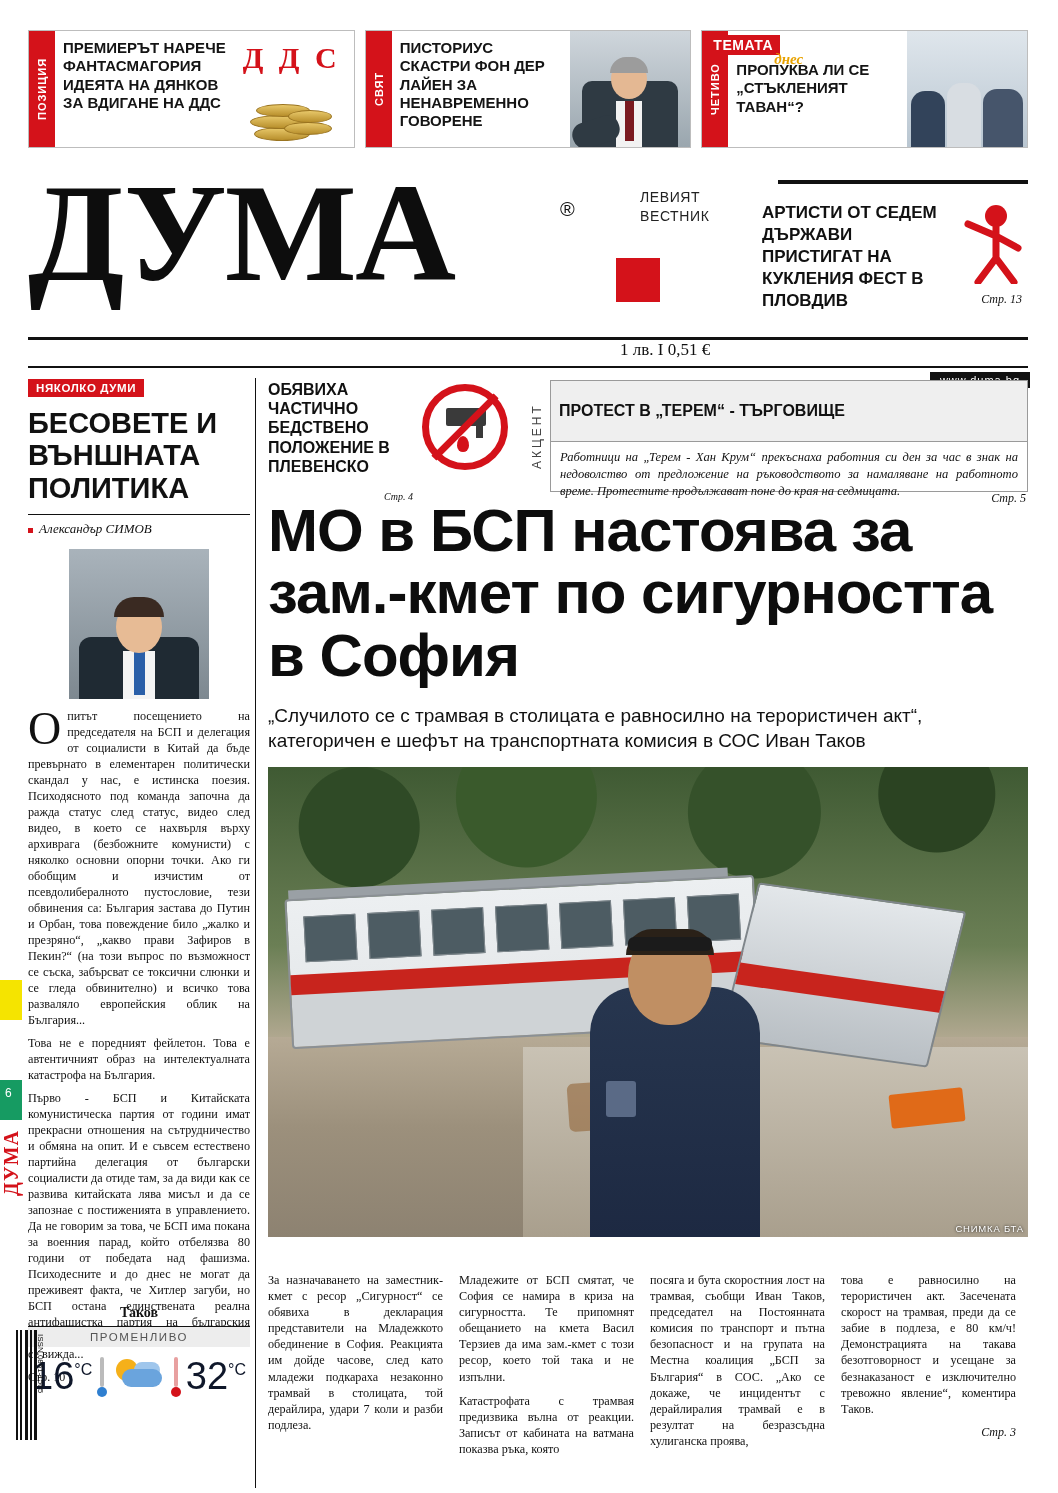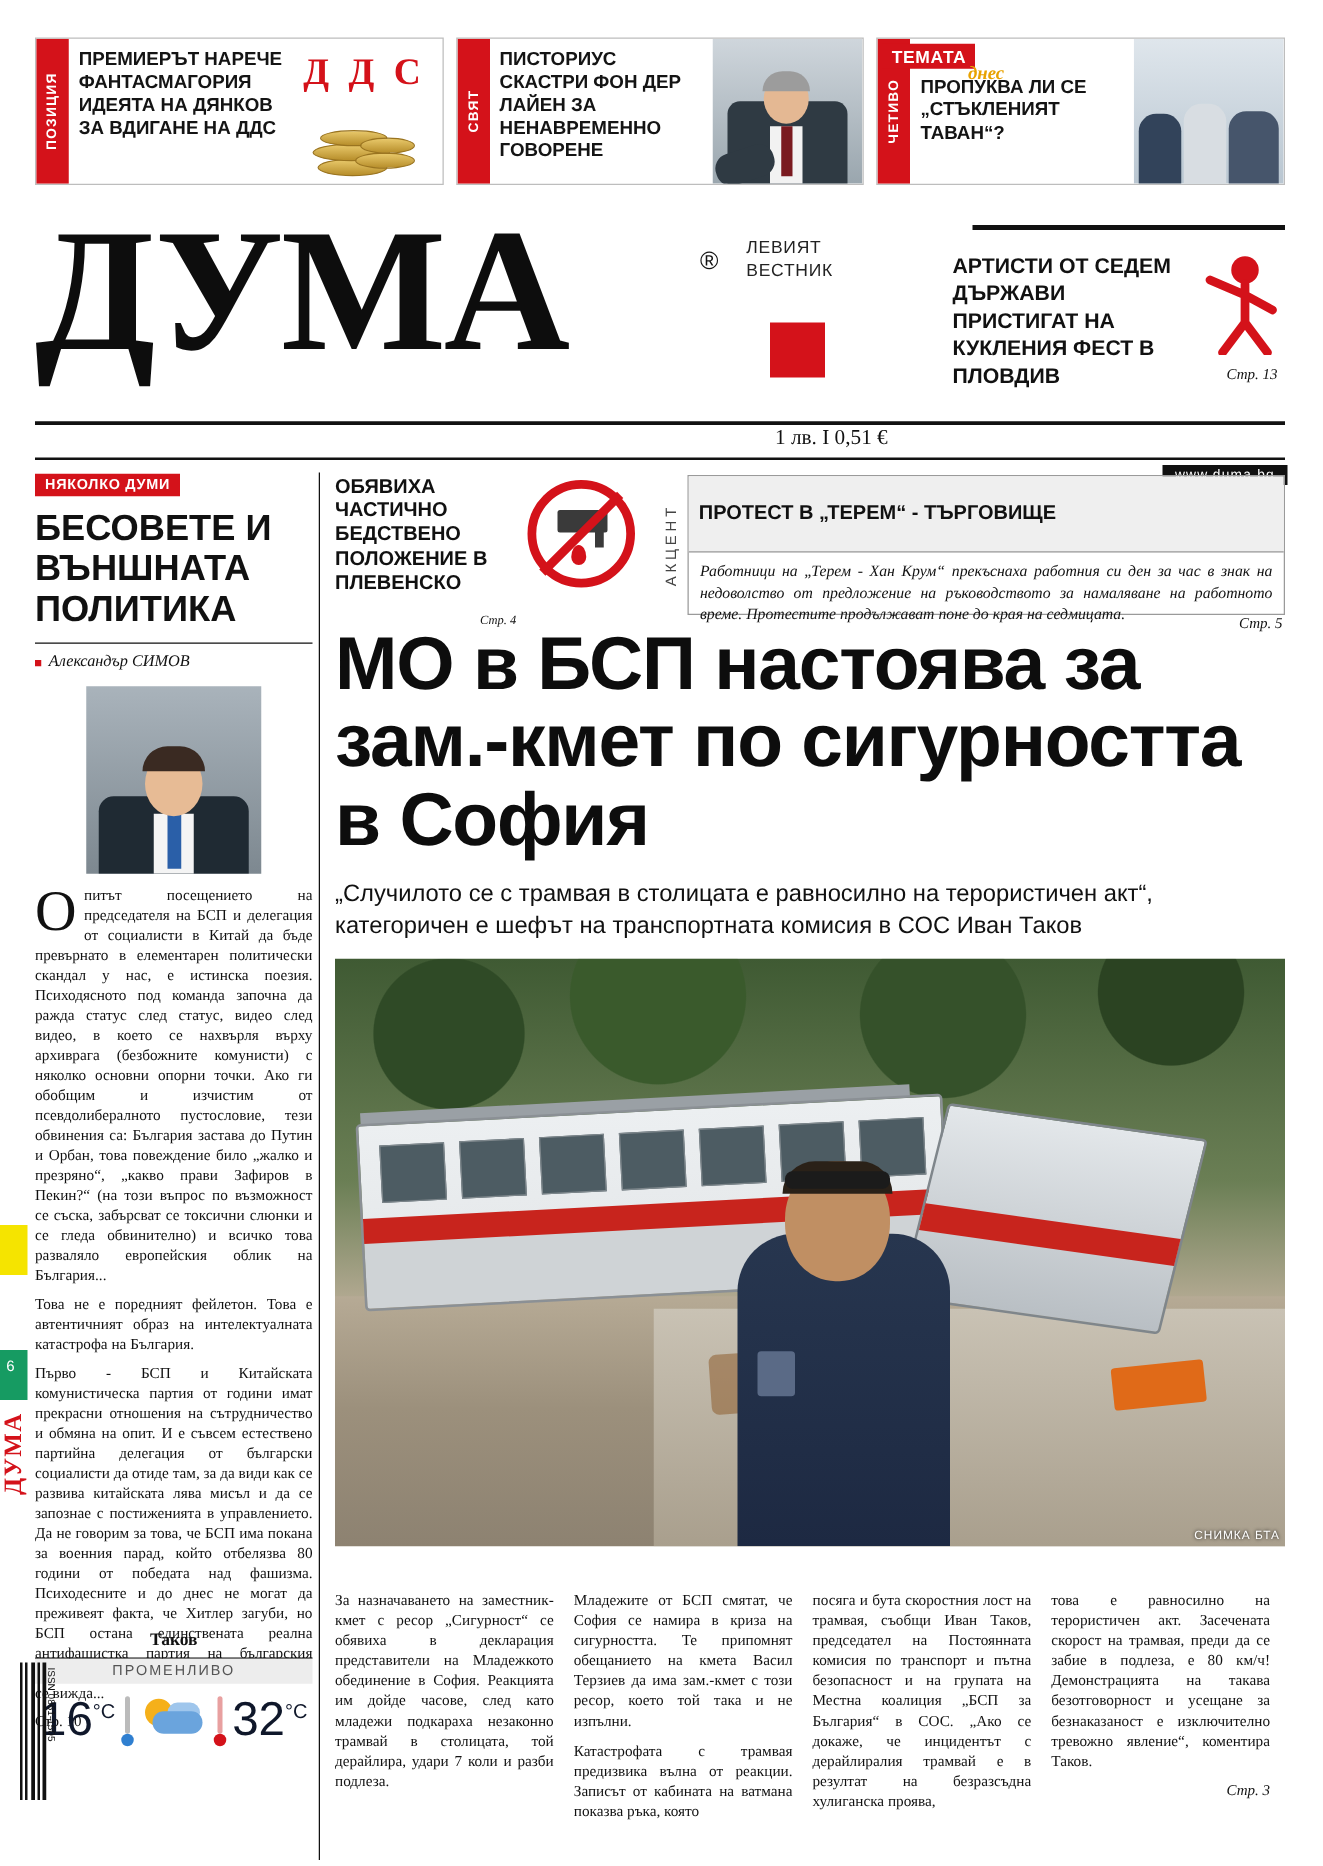--- a/index.html
+++ b/index.html
@@ -82,21 +82,21 @@
   .masthead { position:absolute; left:28px; top:170px; width:1000px; height:160px; }
   .logo {
     font-family:"Liberation Serif", serif;
     font-weight:bold; font-size:140px; line-height:125px;
     letter-spacing:-2px; color:#0d0d0d;
     position:absolute; left:0; top:0;
   }
   .logo-reg { position:absolute; left:532px; top:28px; font-size:20px; font-family:"Liberation Sans",sans-serif; }
   .logo-square { position:absolute; left:588px; top:88px; width:44px; height:44px; background:#d4121a; }
   .levi {
-    position:absolute; left:569px; top:18px;
+    position:absolute; left:612px; top:18px;
     font-family:"Liberation Sans", sans-serif; font-size:14px;
     line-height:1.35; color:#222; letter-spacing:.6px;
   }
   .top-right-rule { position:absolute; right:0; top:10px; width:250px; height:4px; background:#111; }
   .kukla {
     position:absolute; right:86px; top:32px; width:180px;
     font-family:"Liberation Sans", sans-serif; font-weight:bold;
     font-size:17px; line-height:1.3; color:#111; text-align:left;
   }
   .kukla-fig { position:absolute; right:6px; top:32px; width:66px; height:82px; }

